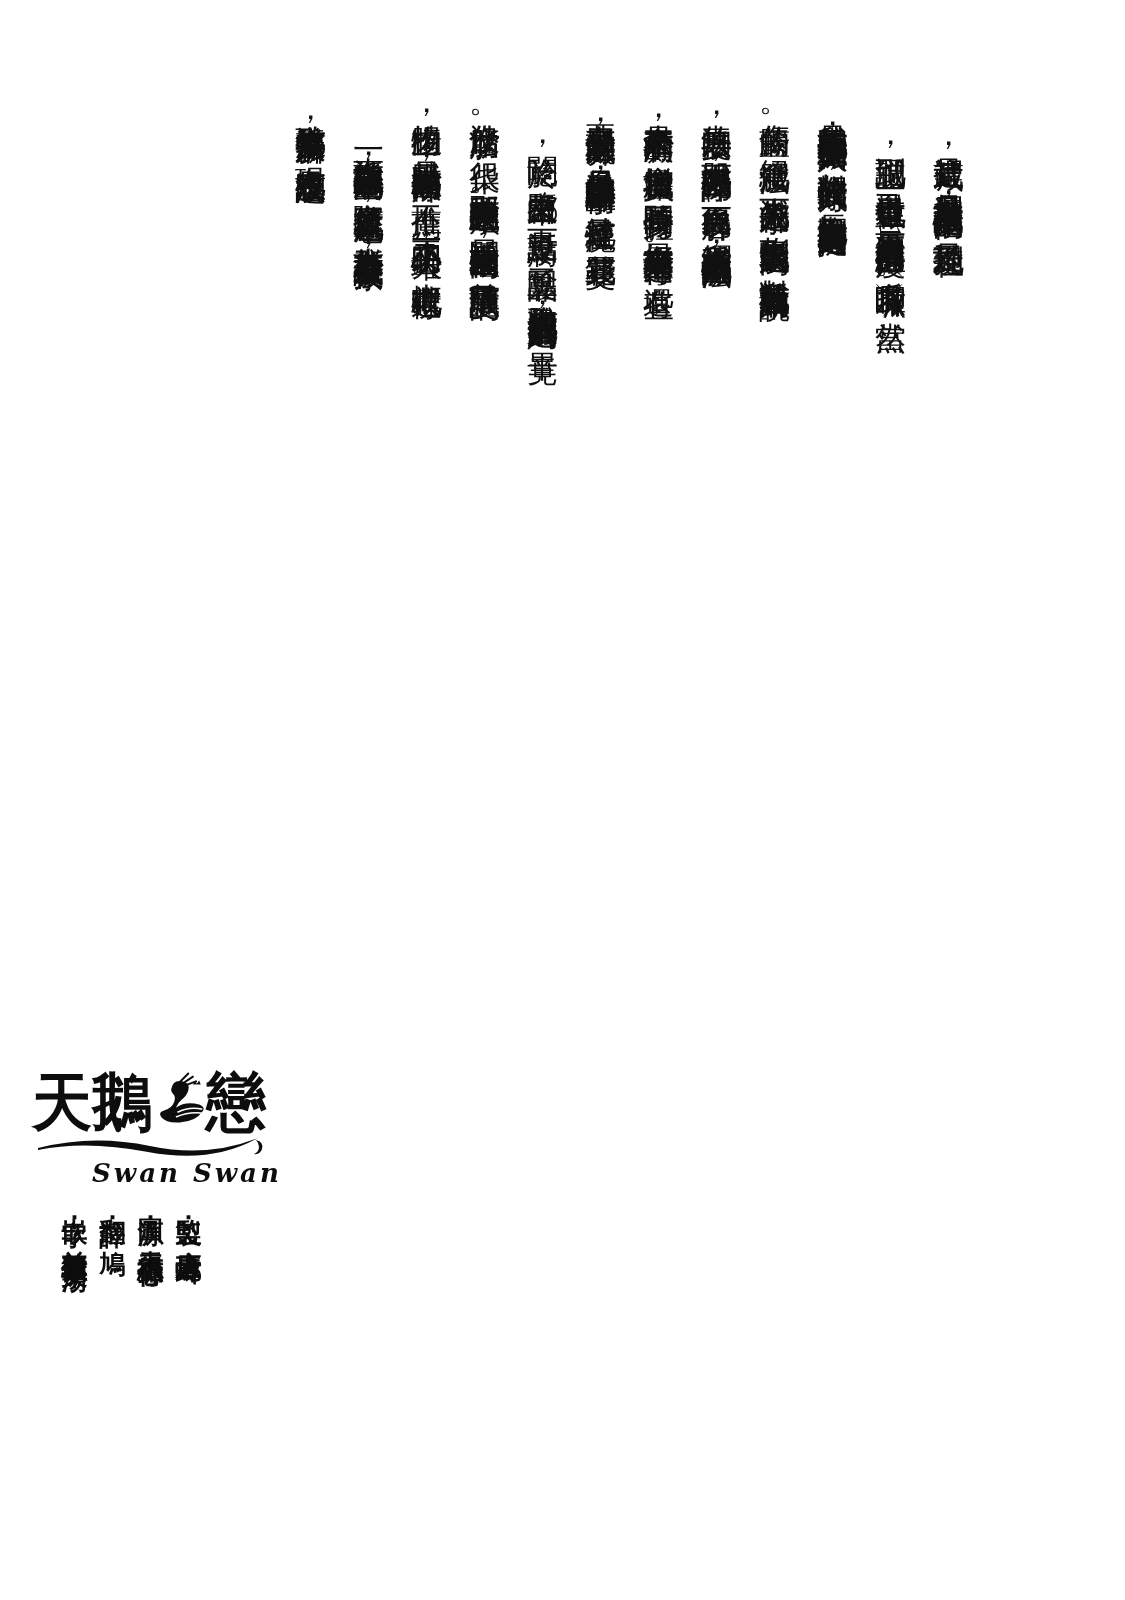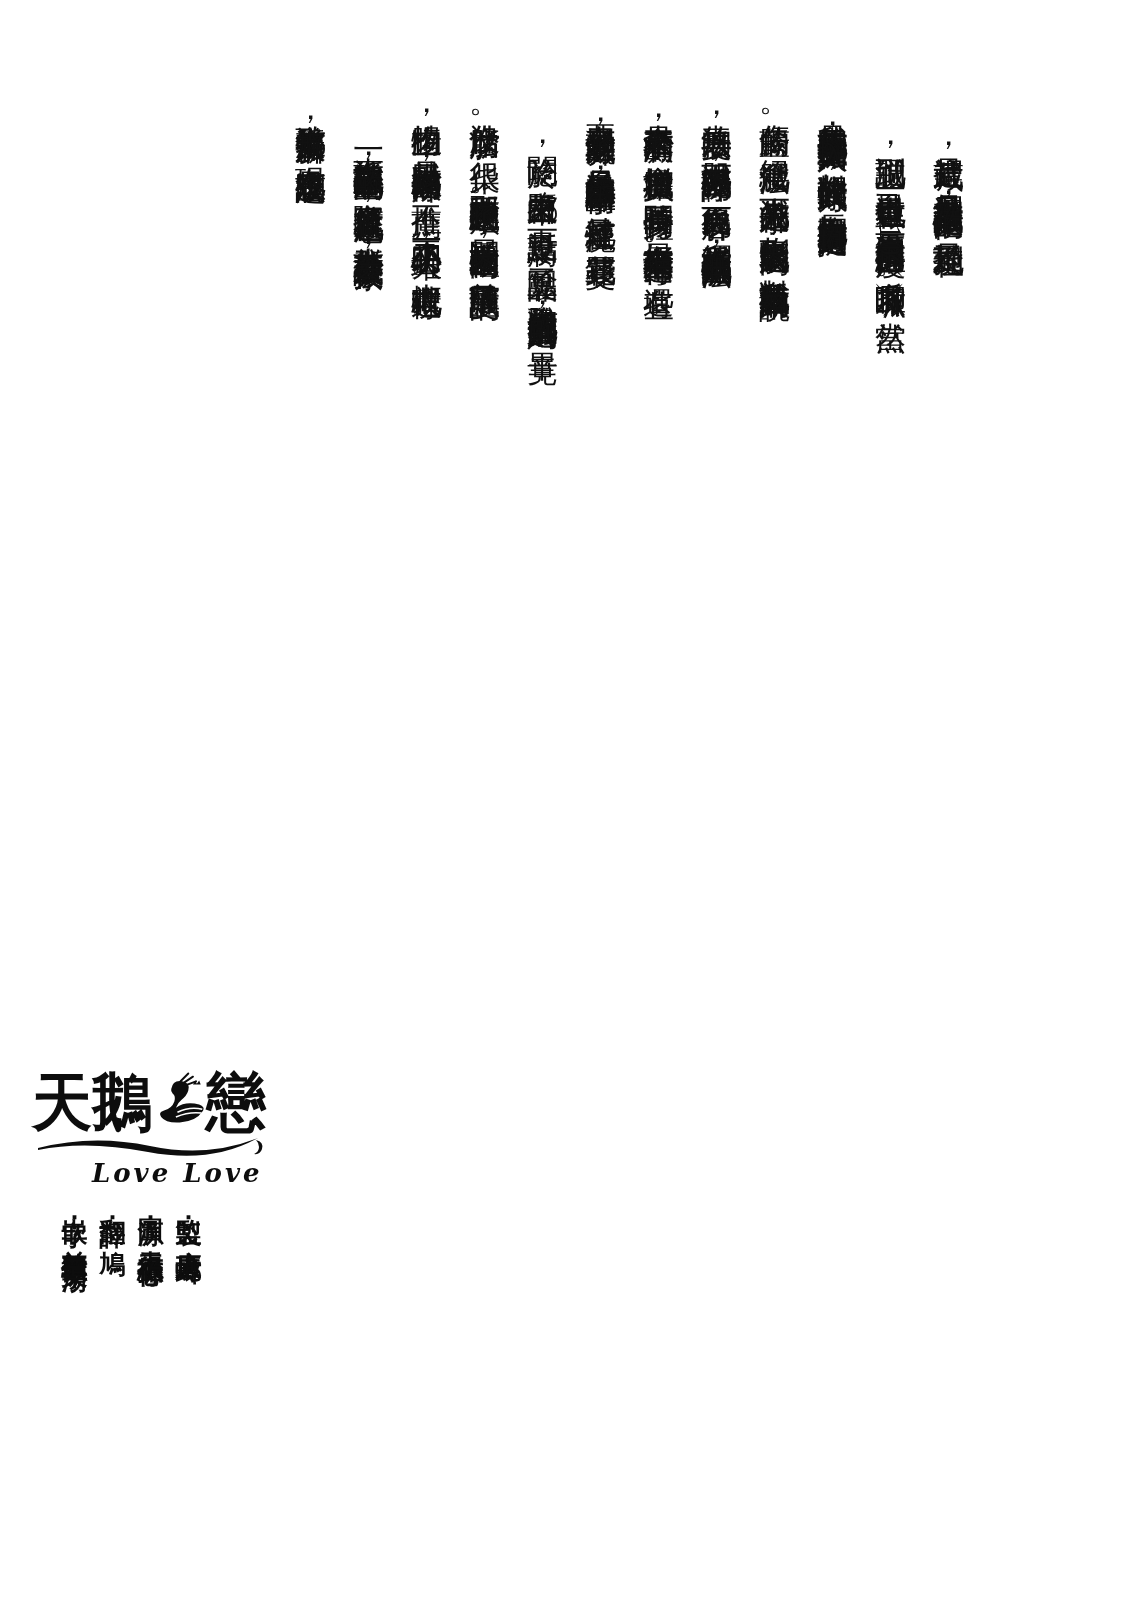--- a/index.html
+++ b/index.html
@@ -100,21 +100,21 @@
         <path d="M30 22 q2 -12 14 -10 q11 2 8 12 q-2 7 -9 12 q-5 4 -7 10 q13 -9 30 -4 q8 3 5 8 q-9 14 -30 15 q-18 1 -24 -7 q-4 -6 3 -8 q11 -3 14 -12 q2 -7 -2 -10 q-3 -3 -2 -6 z" fill="#0d0d0d"></path>
 
         <path d="M38 52 q16 -8 32 -4 M36 58 q17 -7 33 -5" stroke="#ffffff" stroke-width="2" fill="none"></path>
       </svg>
       <span class="cjk">戀</span>
     </div>
     <svg class="logo-flourish" viewBox="0 0 230 34" xmlns="http://www.w3.org/2000/svg" aria-hidden="true">
       <path d="M2 16 q55 -14 112 -2 q58 12 108 -8 q-46 26 -110 14 q-62 -12 -110 -2 z" fill="#0d0d0d"></path>
       <path d="M220 8 q8 2 6 9 q-2 6 -8 5 q5 -2 5 -7 q0 -4 -3 -7 z" fill="#0d0d0d"></path>
     </svg>
-    <div class="logo-script">Love Love</div>
+    <div class="logo-script">Swan Swan</div>
   </div>
 
   <div class="credits">
     <div class="credit-line">監製：廣東蟑螂</div>
     <div class="credit-line">圖源：表示很擔心你</div>
     <div class="credit-line">翻譯：鳩</div>
     <div class="credit-line">嵌字：並給你做了四菜一湯</div>
   </div>
 
 </div>

